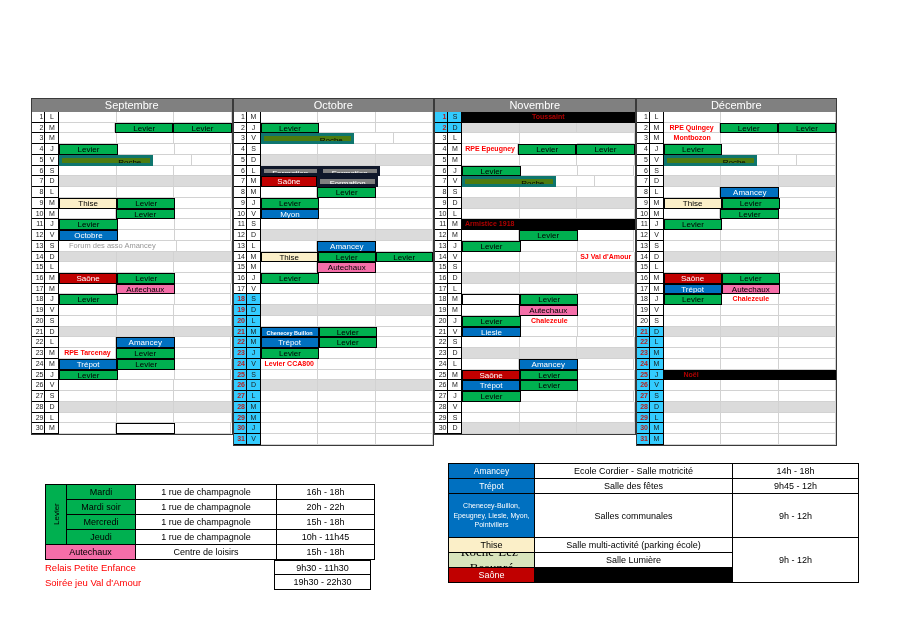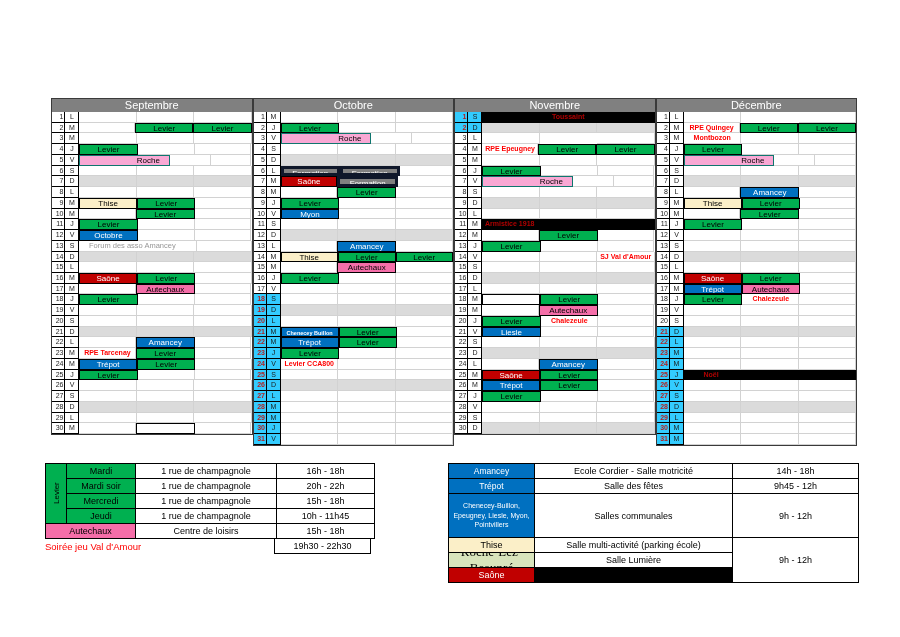--- a/index.html
+++ b/index.html
@@ -1,47 +1,47 @@
 <!DOCTYPE html>
 <html><head>
 <meta charset="utf-8">
 <style>
   html,body{margin:0;padding:0;background:#fff;}
   .page{position:relative;width:900px;height:637px;background:#fff;font-family:"Liberation Sans",sans-serif;overflow:hidden;}
   
-  .calendar{position:absolute;left:51px;top:98px;width:806px;display:flex;align-items:flex-start;}
+  .calendar{position:absolute;left:31px;top:98px;width:806px;display:flex;align-items:flex-start;}
   .month{width:201.5px;box-sizing:border-box;border:1px solid #3a3a3a;background:#fff;}
   .mh{height:13px;background:#808080;color:#fff;font-size:11px;line-height:13px;text-align:center;}
   .mbody{display:flex;flex-direction:column;}
   .row{display:flex;height:10.74px;}
   .num{width:13px;box-sizing:border-box;font-size:7px;line-height:10.7px;text-align:right;padding-right:1.5px;color:#1a1a1a;box-shadow:inset -1px -1px 0 #000;background:#fff;overflow:hidden;}
   .lt{width:14px;box-sizing:border-box;font-size:7px;line-height:10.7px;text-align:center;color:#1a1a1a;box-shadow:inset -1px -1px 0 #000;background:#fff;overflow:hidden;}
   .num.vac,.lt.vac{background:#33CCFF;}
   .num.vac{color:#B22222;font-weight:bold;}
   .evs{flex:1;display:flex;min-width:0;}
   .ev{flex:1;min-width:0;box-sizing:border-box;box-shadow:inset -1px -1px 0 #d2d2d2;font-size:8px;line-height:10.5px;text-align:center;white-space:nowrap;overflow:hidden;color:#000;}
   .sun .ev{background:#DBDBDB;}
   .k-levier{background:#00B050;border:1px solid #000;box-shadow:none;}
-  .k-roche{background:#f9a8d4;border:1px solid #0f766e;box-shadow:none;padding-left:48px;}
+  .k-roche{background:#4d7c0f;border:3px solid #0f766e;box-shadow:none;padding-left:48px;}
   .k-thise{background:#FBEFC8;border:1px solid #000;box-shadow:none;}
   .k-saone{background:#C00000;border:1px solid #000;color:#fff;box-shadow:none;}
   .k-blue{background:#0070C0;border:1px solid #000;color:#fff;box-shadow:none;}
   .k-bluesm{background:#0070C0;border:1px solid #000;color:#fff;font-size:5.5px;font-weight:bold;box-shadow:none;}
   .k-pink{background:#F56EA9;border:1px solid #000;box-shadow:none;}
   .k-gray{background:#808080;border:3px solid #0f172a;color:#fff;box-shadow:none;}
   .k-orange{background:#FFC000;color:#BF6000;font-size:7.5px;box-shadow:none;margin-top:24px;}
   .k-red{color:#FF0000;font-weight:bold;font-size:7px;}
   .k-graytext{color:#979797;font-size:7.5px;text-align:left;padding-left:10px;}
   .k-box{background:#fff;border:1px solid #000;box-shadow:none;}
   .bar{flex:3;background:#000;color:#B00000;font-size:7px;font-weight:bold;line-height:10.7px;white-space:nowrap;overflow:hidden;}
   .bar.a-c{text-align:center;}
   .bar.a-l{text-align:left;padding-left:3px;}
   .bar.a-c1{text-align:left;padding-left:20px;}
   
-  .lwrap{position:absolute;left:45px;top:463px;width:332px;}
+  .lwrap{position:absolute;left:45px;top:484px;width:332px;}
   .ltable{display:grid;grid-template-columns:20px 68px 140px 97px;grid-template-rows:repeat(5,14px);gap:1px;background:#000;border:1px solid #000;width:fit-content;}
   .lc{background:#fff;font-size:9px;display:flex;align-items:center;justify-content:center;text-align:center;overflow:hidden;}
   .lc.green{background:#00B050;}
   .lc.pink{background:#F56EA9;}
   .lvert{background:#00B050;writing-mode:vertical-rl;transform:rotate(180deg);font-size:8px;display:flex;align-items:center;justify-content:center;}
   .lextra{position:relative;height:15px;display:flex;align-items:center;}
   .lextra .lbl{color:#FF0000;font-size:9.5px;}
   .lextra .hbox{position:absolute;left:229px;top:0;bottom:0;width:97px;box-sizing:border-box;border:1px solid #000;background:#fff;display:flex;align-items:center;justify-content:center;font-size:9px;}
   .lextra.second .hbox{border-top:none;}
   .rtable{position:absolute;left:448px;top:463px;display:grid;grid-template-columns:85px 197px 125px;grid-template-rows:14px 14px 43px 14px 14px 14px;gap:1px;background:#000;border:1px solid #000;}
@@ -1182,20 +1182,24 @@
         <div class="lc" style="grid-area: 3 / 3;">1 rue de champagnole</div>
         <div class="lc" style="grid-area: 3 / 4;">15h - 18h</div>
         <div class="lc green" style="grid-area: 4 / 2;">Jeudi</div>
         <div class="lc" style="grid-area: 4 / 3;">1 rue de champagnole</div>
         <div class="lc" style="grid-area: 4 / 4;">10h - 11h45</div>
         <div class="lc pink" style="grid-area: 5 / 1 / auto / 3;">Autechaux</div>
         <div class="lc" style="grid-area: 5 / 3;">Centre de loisirs</div>
         <div class="lc" style="grid-area: 5 / 4;">15h - 18h</div>
       </div>
     <div id="lextras">
+        <div class="lextra">
+          <div class="lbl">Relais Petite Enfance</div>
+          <div class="hbox">9h30 - 11h30</div>
+        </div>
         <div class="lextra second">
           <div class="lbl">Soirée jeu Val d'Amour</div>
           <div class="hbox">19h30 - 22h30</div>
         </div>
       </div>
   </div>
   <div class="rtable">
       <div class="rc rn-blue" style="grid-area: 1 / 1;">Amancey</div>
       <div class="rc" style="grid-area: 1 / 2;">Ecole Cordier - Salle motricité</div>
       <div class="rc" style="grid-area: 1 / 3; text-align: right;">14h - 18h</div>

